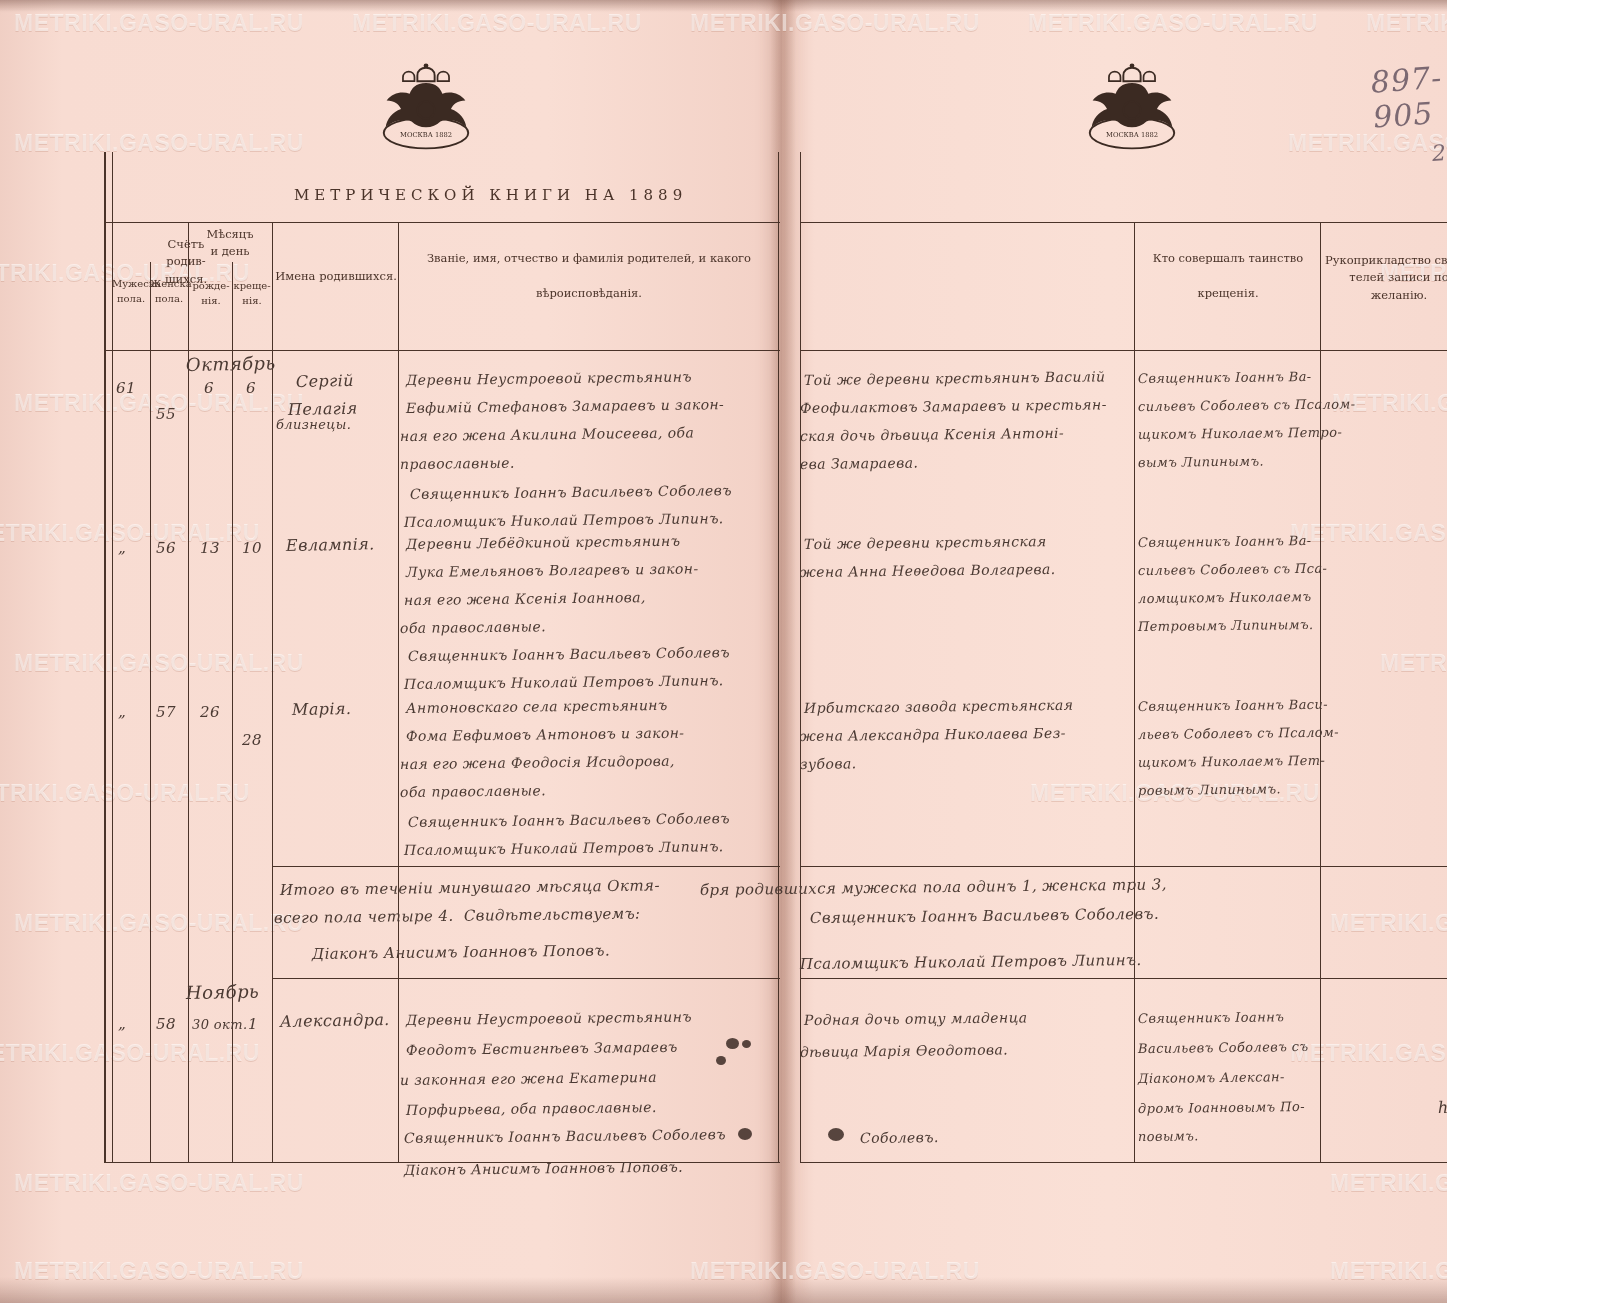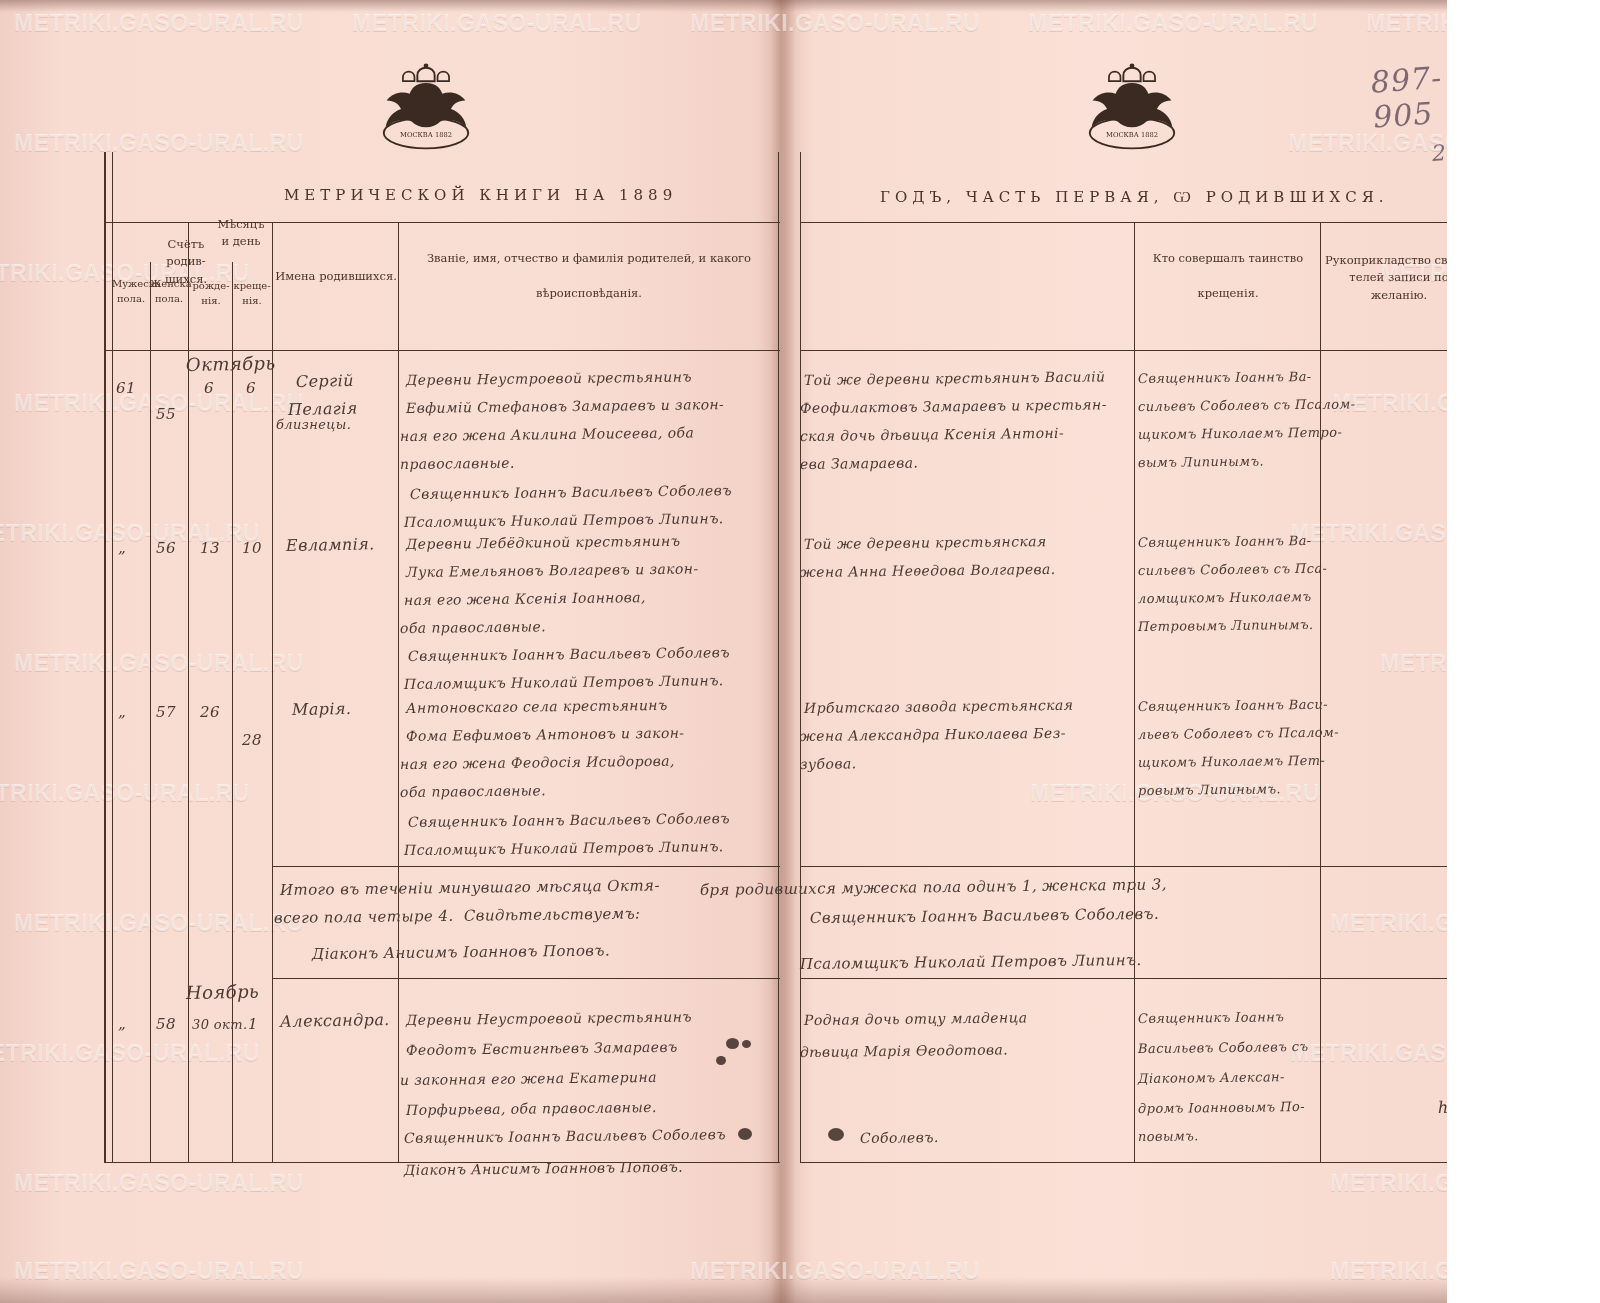--- a/index.html
+++ b/index.html
@@ -87,20 +87,21 @@
     border-top: 1.5px solid #4a3329;
   }
 
   .hdr-title {
     position: absolute;
     font-family: "DejaVu Serif", serif;
     font-size: 15px;
     letter-spacing: 5px;
     color: #4a3329;
     white-space: nowrap;
+    margin-left: 10px;
   }
   .col-head {
     position: absolute;
     text-align: center;
     font-size: 11.5px;
     line-height: 1.5;
     color: #4a3329;
     font-family: "DejaVu Serif", serif;
   }
   .col-head.small { font-size: 10px; }
@@ -227,21 +228,20 @@
         <circle cx="55" cy="50" r="9" fill="none" stroke="#3b2a22" stroke-width="2"></circle>
         <text x="55" y="78" font-size="7" text-anchor="middle" font-family="DejaVu Serif, serif" fill="#3b2a22">МОСКВА 1882</text>
       </g>
     </svg>
   </div>
 
   <div class="pencil" style="left:1372px; top:62px;">897-905</div>
   <div class="pencil" style="left:1432px; top:140px; font-size:22px;">26</div>
 
   <div class="hdr-title" style="left:284px; top:186px;">МЕТРИЧЕСКОЙ КНИГИ НА 1889</div>
-  <div class="hdr-title" style="left:880px; top:188px;">ГОДЪ, ЧАСТЬ ПЕРВАЯ, Ѡ РОДИВШИХСЯ.</div>
 
   <div class="tbl-border" style="left:104px; top:152px; width:0; height:1010px; border-width:0 0 0 2px;"></div>
   <div class="vline" style="left:112px; top:152px; height:1010px;"></div>
 
   <div class="hline" style="left:104px; top:222px; width:676px;"></div>
   <div class="hline" style="left:104px; top:350px; width:676px;"></div>
   <div class="hline" style="left:272px; top:866px; width:508px;"></div>
   <div class="hline" style="left:272px; top:978px; width:508px;"></div>
   <div class="hline" style="left:104px; top:1162px; width:676px;"></div>
 
@@ -261,21 +261,21 @@
 
   <div class="vline" style="left:1134px; top:222px; height:940px;"></div>
   <div class="vline" style="left:1320px; top:222px; height:940px;"></div>
   <div class="vline" style="left:1476px; top:152px; height:1010px;"></div>
   <div class="vline" style="left:1484px; top:152px; height:1010px;"></div>
 
   <div class="col-head" style="left:112px; top:236px; width:76px;padding-left:36px;">Счётъ родив-<br>шихся.</div>
   <div class="col-head small" style="left:112px; top:276px; width:38px;">Мужеска<br>пола.</div>
   <div class="col-head small" style="left:150px; top:276px; width:38px;">Женска<br>пола.</div>
 
-  <div class="col-head" style="left:188px; top:216px; width:84px;padding-left:11px;">Мѣсяцъ<br>и день</div>
+  <div class="col-head" style="left:188px; top:226px; width:84px;">Мѣсяцъ<br>и день</div>
   <div class="col-head small" style="left:190px; top:278px; width:42px;">рожде-<br>нія.</div>
   <div class="col-head small" style="left:232px; top:278px; width:40px;">креще-<br>нія.</div>
 
   <div class="col-head" style="left:274px; top:268px; width:124px;">Имена родившихся.</div>
 
   <div class="col-head" style="left:400px; top:250px; width:378px;">Званіе, имя, отчество и фамилія родителей, и какого<br><br>вѣроисповѣданія.</div>
 
 
   <div class="col-head" style="left:1136px; top:250px; width:184px;">Кто совершалъ таинство<br><br>крещенія.</div>
 

